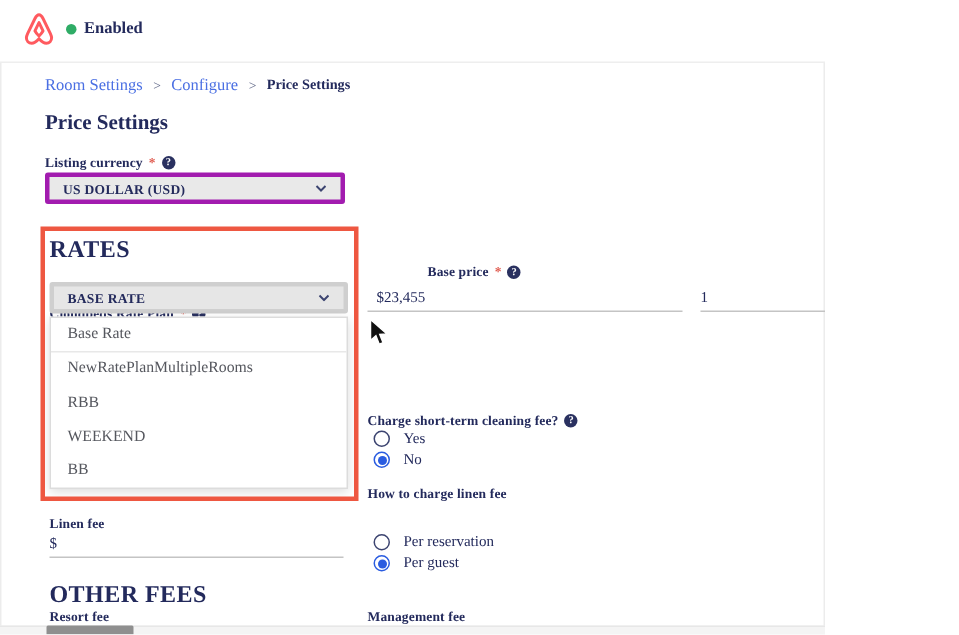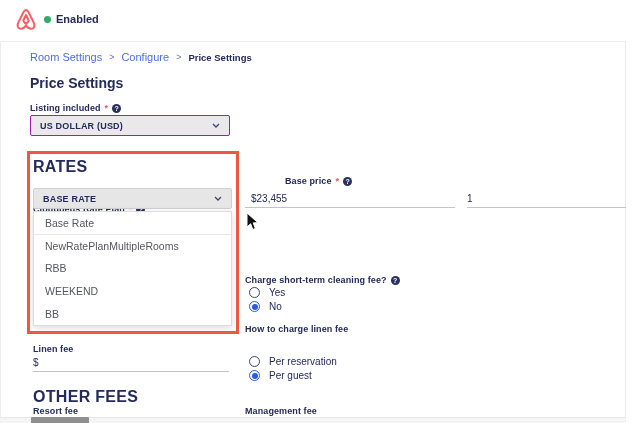--- a/index.html
+++ b/index.html
@@ -1,39 +1,39 @@
 <!DOCTYPE html>
 <html><head>
 <meta charset="utf-8">
 <style>
   * { margin:0; padding:0; box-sizing:border-box; }
   html,body { background:#fff; }
   .page {
-    position:relative; width:626px; height:423px; overflow:hidden;
-    background:#ffffff; font-family:Liberation Sans, sans-serif;
+    position:relative; width:550px; height:423px; overflow:hidden;
+    background:#ffffff; font-family:Liberation Serif, serif;
     color:#252b5c; box-shadow: inset 0 0 0 1px #ececec;
   }
   
   .header { position:absolute; left:0; top:0; width:100%; height:42px; border-bottom:1px solid #eeeeee; background:#fff; }
   .logo { position:absolute; left:12px; top:5px; width:28px; height:28px; }
   .status-dot { position:absolute; left:44px; top:16px; width:7px; height:7px; border-radius:50%; background:#2fac66; }
   .status-label { position:absolute; left:56px; top:13px; font-size:11px; font-weight:bold; color:#232a5c; }
   
   .breadcrumb { position:absolute; left:30px; top:51px; display:flex; align-items:center; gap:7px; }
   .crumb-link { font-size:11px; color:#4a6fe3; cursor:pointer; }
   .crumb-sep { font-size:9px; color:#6b7290; }
   .crumb-current { font-size:9.5px; font-weight:bold; color:#232a5c; }
   
   .page-title { position:absolute; left:30px; top:75px; font-size:14px; font-weight:600; color:#232a5c; }
   
   .label-row { position:absolute; display:flex; align-items:center; gap:4px; }
   .field-label { font-size:9px; font-weight:bold; color:#232a5c; letter-spacing:.1px; }
   .req-star { font-size:9px; font-weight:bold; color:#e05a4e; }
   .help-icon { width:9px; height:9px; border-radius:50%; background:#2a3160; color:#fff; font-size:7px; line-height:9px; text-align:center; font-weight:bold; cursor:pointer; }
-  .select-box { position:absolute; height:21px; background:#e9e9e9; border:1px solid #a21caf; border-radius:2px; display:flex; align-items:center; padding:0 9px; cursor:pointer; }
+  .select-box { position:absolute; height:21px; background:#e9e9e9; border:3px solid #a21caf; border-radius:2px; display:flex; align-items:center; padding:0 9px; cursor:pointer; }
   .select-text { font-size:9px; font-weight:bold; color:#232a5c; letter-spacing:.2px; }
   .chev { margin-left:auto; }
   .input-value { position:absolute; font-size:10px; color:#232a5c; cursor:text; }
   .underline { position:absolute; height:1px; background:#c4c4c4; }
   .section-title { position:absolute; font-size:16px; font-weight:bold; color:#232a5c; letter-spacing:.3px; }
   
   .annotation-box { position:absolute; left:27px; top:151px; width:212px; height:183px; border:3px solid #ee5741; z-index:6; pointer-events:none; }
   
   .dropdown-panel { position:absolute; left:33px; top:211px; width:199px; background:#fff; border:1px solid #dcdcdc; box-shadow:0 2px 7px rgba(0,0,0,.14); z-index:4; }
   .dropdown-item { height:22.6px; display:flex; align-items:center; padding-left:11px; font-size:10.5px; color:#55575e; cursor:pointer; }
@@ -68,21 +68,21 @@
     <span class="crumb-link">Room Settings</span>
     <span class="crumb-sep">&gt;</span>
     <span class="crumb-link">Configure</span>
     <span class="crumb-sep">&gt;</span>
     <span class="crumb-current">Price Settings</span>
   </div>
 
   <div class="page-title">Price Settings</div>
 
   <div class="label-row" style="left:30px; top:103px;">
-    <span class="field-label">Listing included</span>
+    <span class="field-label">Listing currency</span>
     <span class="req-star">*</span>
     <span class="help-icon">?</span>
   </div>
   <div class="select-box" style="left:30px; top:115px; width:200px;">
     <span class="select-text">US DOLLAR (USD)</span>
     <svg class="chev" width="8" height="5" viewBox="0 0 8 5">
         <polyline points="1,1 4,4 7,1" fill="none" stroke="#3c4470" stroke-width="1.3"></polyline>
       </svg>
   </div>
 

